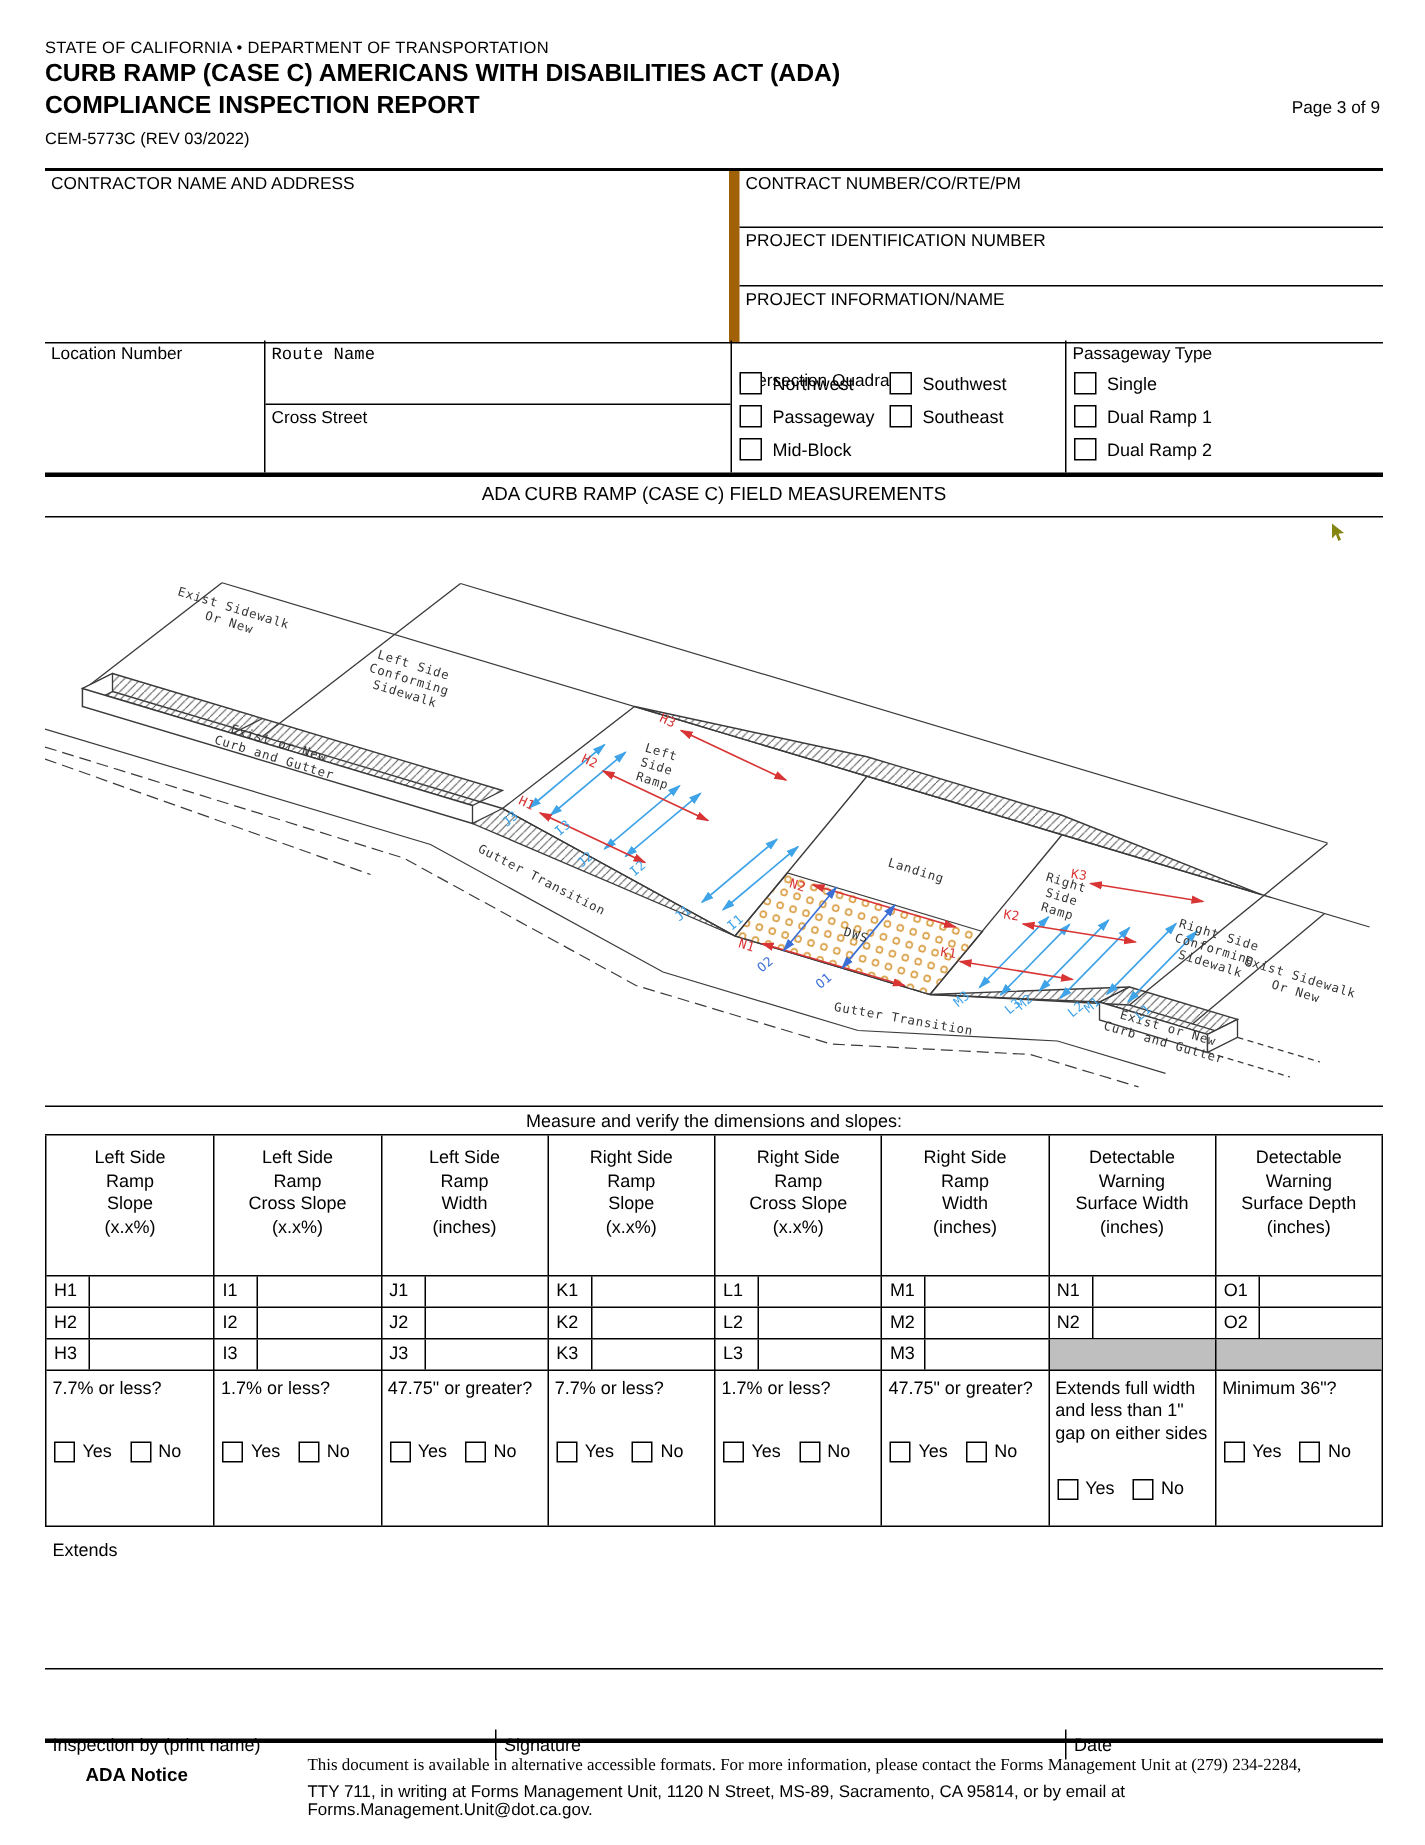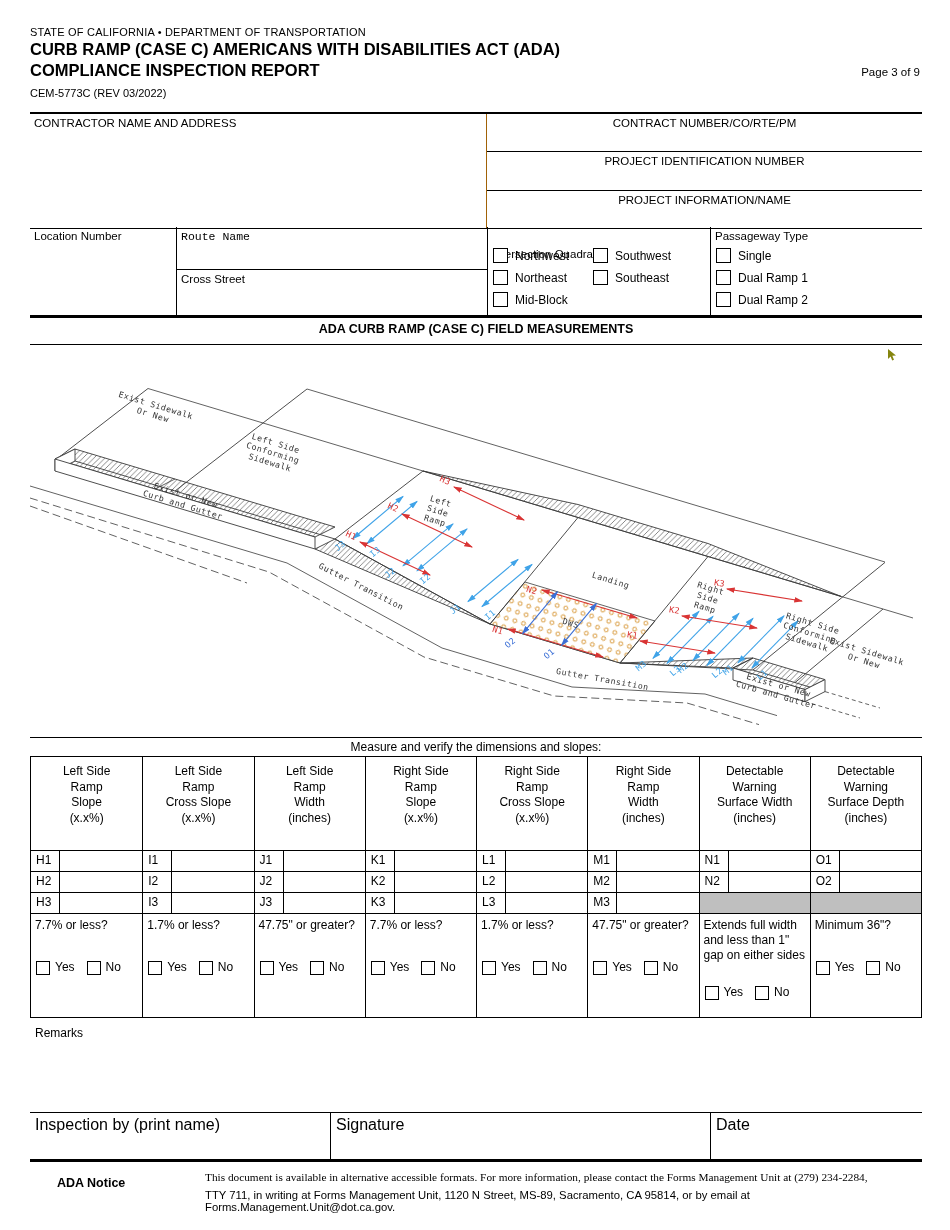--- a/index.html
+++ b/index.html
@@ -7,36 +7,36 @@
   .abs{position:absolute;}
   .lbl{font-size:11.5px;}
   .agency{left:30px;top:26px;font-size:11px;letter-spacing:.2px;}
   .title1{left:30px;top:40px;font-size:16.5px;font-weight:bold;}
   .title2{left:30px;top:61px;font-size:16.5px;font-weight:bold;}
   .pageinfo{left:790px;top:66px;width:130px;text-align:right;font-size:11.5px;}
   .formnum{left:30px;top:87px;font-size:11px;}
   
   .sec1{left:30px;top:112px;width:892px;height:114px;border-top:2.5px solid #000;border-bottom:1px solid #000;display:flex;}
   .sec1 .c1{width:448px;padding:3px 4px;}
-  .sec1 .c2{flex:1;border-left:1px solid #a16207;display:flex;flex-direction:column;text-align:center;}
+  .sec1 .c2{flex:1;border-left:7px solid #a16207;display:flex;flex-direction:column;}
   .sec1 .c2 .fld{flex:1;padding:3px 4px;}
   .sec1 .c2 .fld + .fld{border-top:1px solid #000;}
   
   .sec2{left:30px;top:227px;width:892px;height:88px;border-bottom:3px solid #000;display:flex;}
   .sec2 .col{position:relative;}
   .sec2 .cA{width:138px;padding:3px 4px;}
   .sec2 .cB{width:310px;border-left:1px solid #000;display:flex;flex-direction:column;}
   .sec2 .cB .route{height:36px;border-bottom:1px solid #000;padding:3px 4px;font-family:Liberation Mono, monospace;}
   .sec2 .cB .cross{flex:1;padding:3px 4px;}
   .sec2 .cC{width:222px;border-left:1px solid #000;}
   .sec2 .cD{flex:1;border-left:1px solid #000;}
   .cbox{position:absolute;width:15px;height:15px;border:1.5px solid #000;background:#fff;box-sizing:border-box;}
   .cbl{position:absolute;font-size:12px;}
   
-  .bar1{left:30px;top:318px;width:892px;height:27px;border-bottom:1px solid #000;text-align:center;font-weight:bold;font-size:12.5px;padding-top:4px;box-sizing:border-box;}
+  .bar1{left:30px;top:318px;width:892px;height:27px;border-bottom:1px solid #000;text-align:center;font-weight:normal;font-size:12.5px;padding-top:4px;box-sizing:border-box;}
   .bar2{left:30px;top:737px;width:892px;height:20px;border-top:1px solid #000;border-bottom:1px solid #000;text-align:center;font-size:12px;padding-top:2px;box-sizing:border-box;}
   
   .diag{left:30px;top:346px;width:892px;height:391px;}
   .dtxt{font-family:"DejaVu Sans Mono",monospace;font-size:8.2px;fill:#333;text-anchor:middle;letter-spacing:.6px;}
   .mk{font-family:"DejaVu Sans Mono",monospace;font-size:8.5px;text-anchor:middle;letter-spacing:.3px;}
   .red{fill:#d93434;} .blue{fill:#3fa3e8;} .dblue{fill:#3b6fd6;}
   .ln{stroke:#3a3a3a;stroke-width:.9;fill:none;}
   .lnth{stroke:#3a3a3a;stroke-width:.8;fill:none;}
   .lred{stroke:#d93434;stroke-width:1.1;fill:none;}
   .lblue{stroke:#3fa3e8;stroke-width:1.1;fill:none;}
@@ -52,21 +52,21 @@
   .dcell .mv{flex:1;}
   .dcell.gray{background:#bfbfbf;}
   .qcell{height:103px;position:relative;font-size:12px;padding:4px 4px;box-sizing:border-box;line-height:1.25;}
   .yn{position:absolute;left:5px;display:flex;align-items:center;}
   .cb{width:14px;height:14px;border:1.5px solid #000;box-sizing:border-box;flex:none;background:#fff;}
   .yn span.t{font-size:12px;margin:0 12px 0 5px;}
   .yn span.t:last-child{margin-right:0;}
   
   .remarks{left:35px;top:1026px;font-size:12px;}
   .sig{left:30px;top:1112px;width:892px;height:46px;border-top:1px solid #000;border-bottom:3px solid #000;display:grid;grid-template-columns:300px 380px 1fr;box-sizing:content-box;}
-  .sig > div{padding:3px 5px;font-size:16px;}
+  .sig > div{padding:3px 5px;font-size:12px;margin-top:40px;}
   .sig > div + div{border-left:1px solid #000;}
   
   .adanote{left:57px;top:1176px;font-size:12.5px;font-weight:bold;}
   .notice1{left:205px;top:1171px;width:720px;font-size:11.3px;font-family:Liberation Serif, serif;}
   .notice2{left:205px;top:1189px;width:720px;font-size:11.3px;}
 </style>
 </head>
 <body>
 
 <div class="page">
@@ -92,21 +92,21 @@
       <div class="route lbl">Route Name</div>
       <div class="cross lbl">Cross Street</div>
     </div>
     <div class="col cC">
       <div class="cbl" style="left:4px;top:21px;font-size:11.5px;">Intersection Quadrant</div>
       <div class="cbox" style="left:5px;top:21px;"></div>
       <div class="cbl" style="left:27px;top:22px;">Northwest</div>
       <div class="cbox" style="left:105px;top:21px;"></div>
       <div class="cbl" style="left:127px;top:22px;">Southwest</div>
       <div class="cbox" style="left:5px;top:43px;"></div>
-      <div class="cbl" style="left:27px;top:44px;">Northeast</div>
+      <div class="cbl" style="left:27px;top:44px;">Passageway</div>
       <div class="cbox" style="left:105px;top:43px;"></div>
       <div class="cbl" style="left:127px;top:44px;">Southeast</div>
       <div class="cbox" style="left:5px;top:65px;"></div>
       <div class="cbl" style="left:27px;top:66px;">Mid-Block</div>
     </div>
     <div class="col cD">
       <div class="cbl" style="left:4px;top:3px;font-size:11.5px;">Passageway Type</div>
       <div class="cbox" style="left:5px;top:21px;"></div>
       <div class="cbl" style="left:27px;top:22px;">Single</div>
       <div class="cbox" style="left:5px;top:43px;"></div>
@@ -494,21 +494,21 @@
         <div class="yn" style="top:46px;">
             <span class="cb"></span>
             <span class="t">Yes</span>
             <span class="cb"></span>
             <span class="t">No</span>
           </div>
       </div>
     </div>
   </div>
 
-  <div class="abs remarks">Remarks</div>
+  <div class="abs remarks">Extends</div>
 
   <div class="abs sig">
     <div>Inspection by (print name)</div>
     <div>Signature</div>
     <div>Date</div>
   </div>
 
   <div class="abs adanote">ADA Notice</div>
   <div class="abs notice1">This document is available in alternative accessible formats. For more information, please contact the Forms Management Unit at (279) 234-2284,</div>
   <div class="abs notice2">TTY 711, in writing at Forms Management Unit, 1120 N Street, MS-89, Sacramento, CA 95814, or by email at Forms.Management.Unit@dot.ca.gov.</div>

